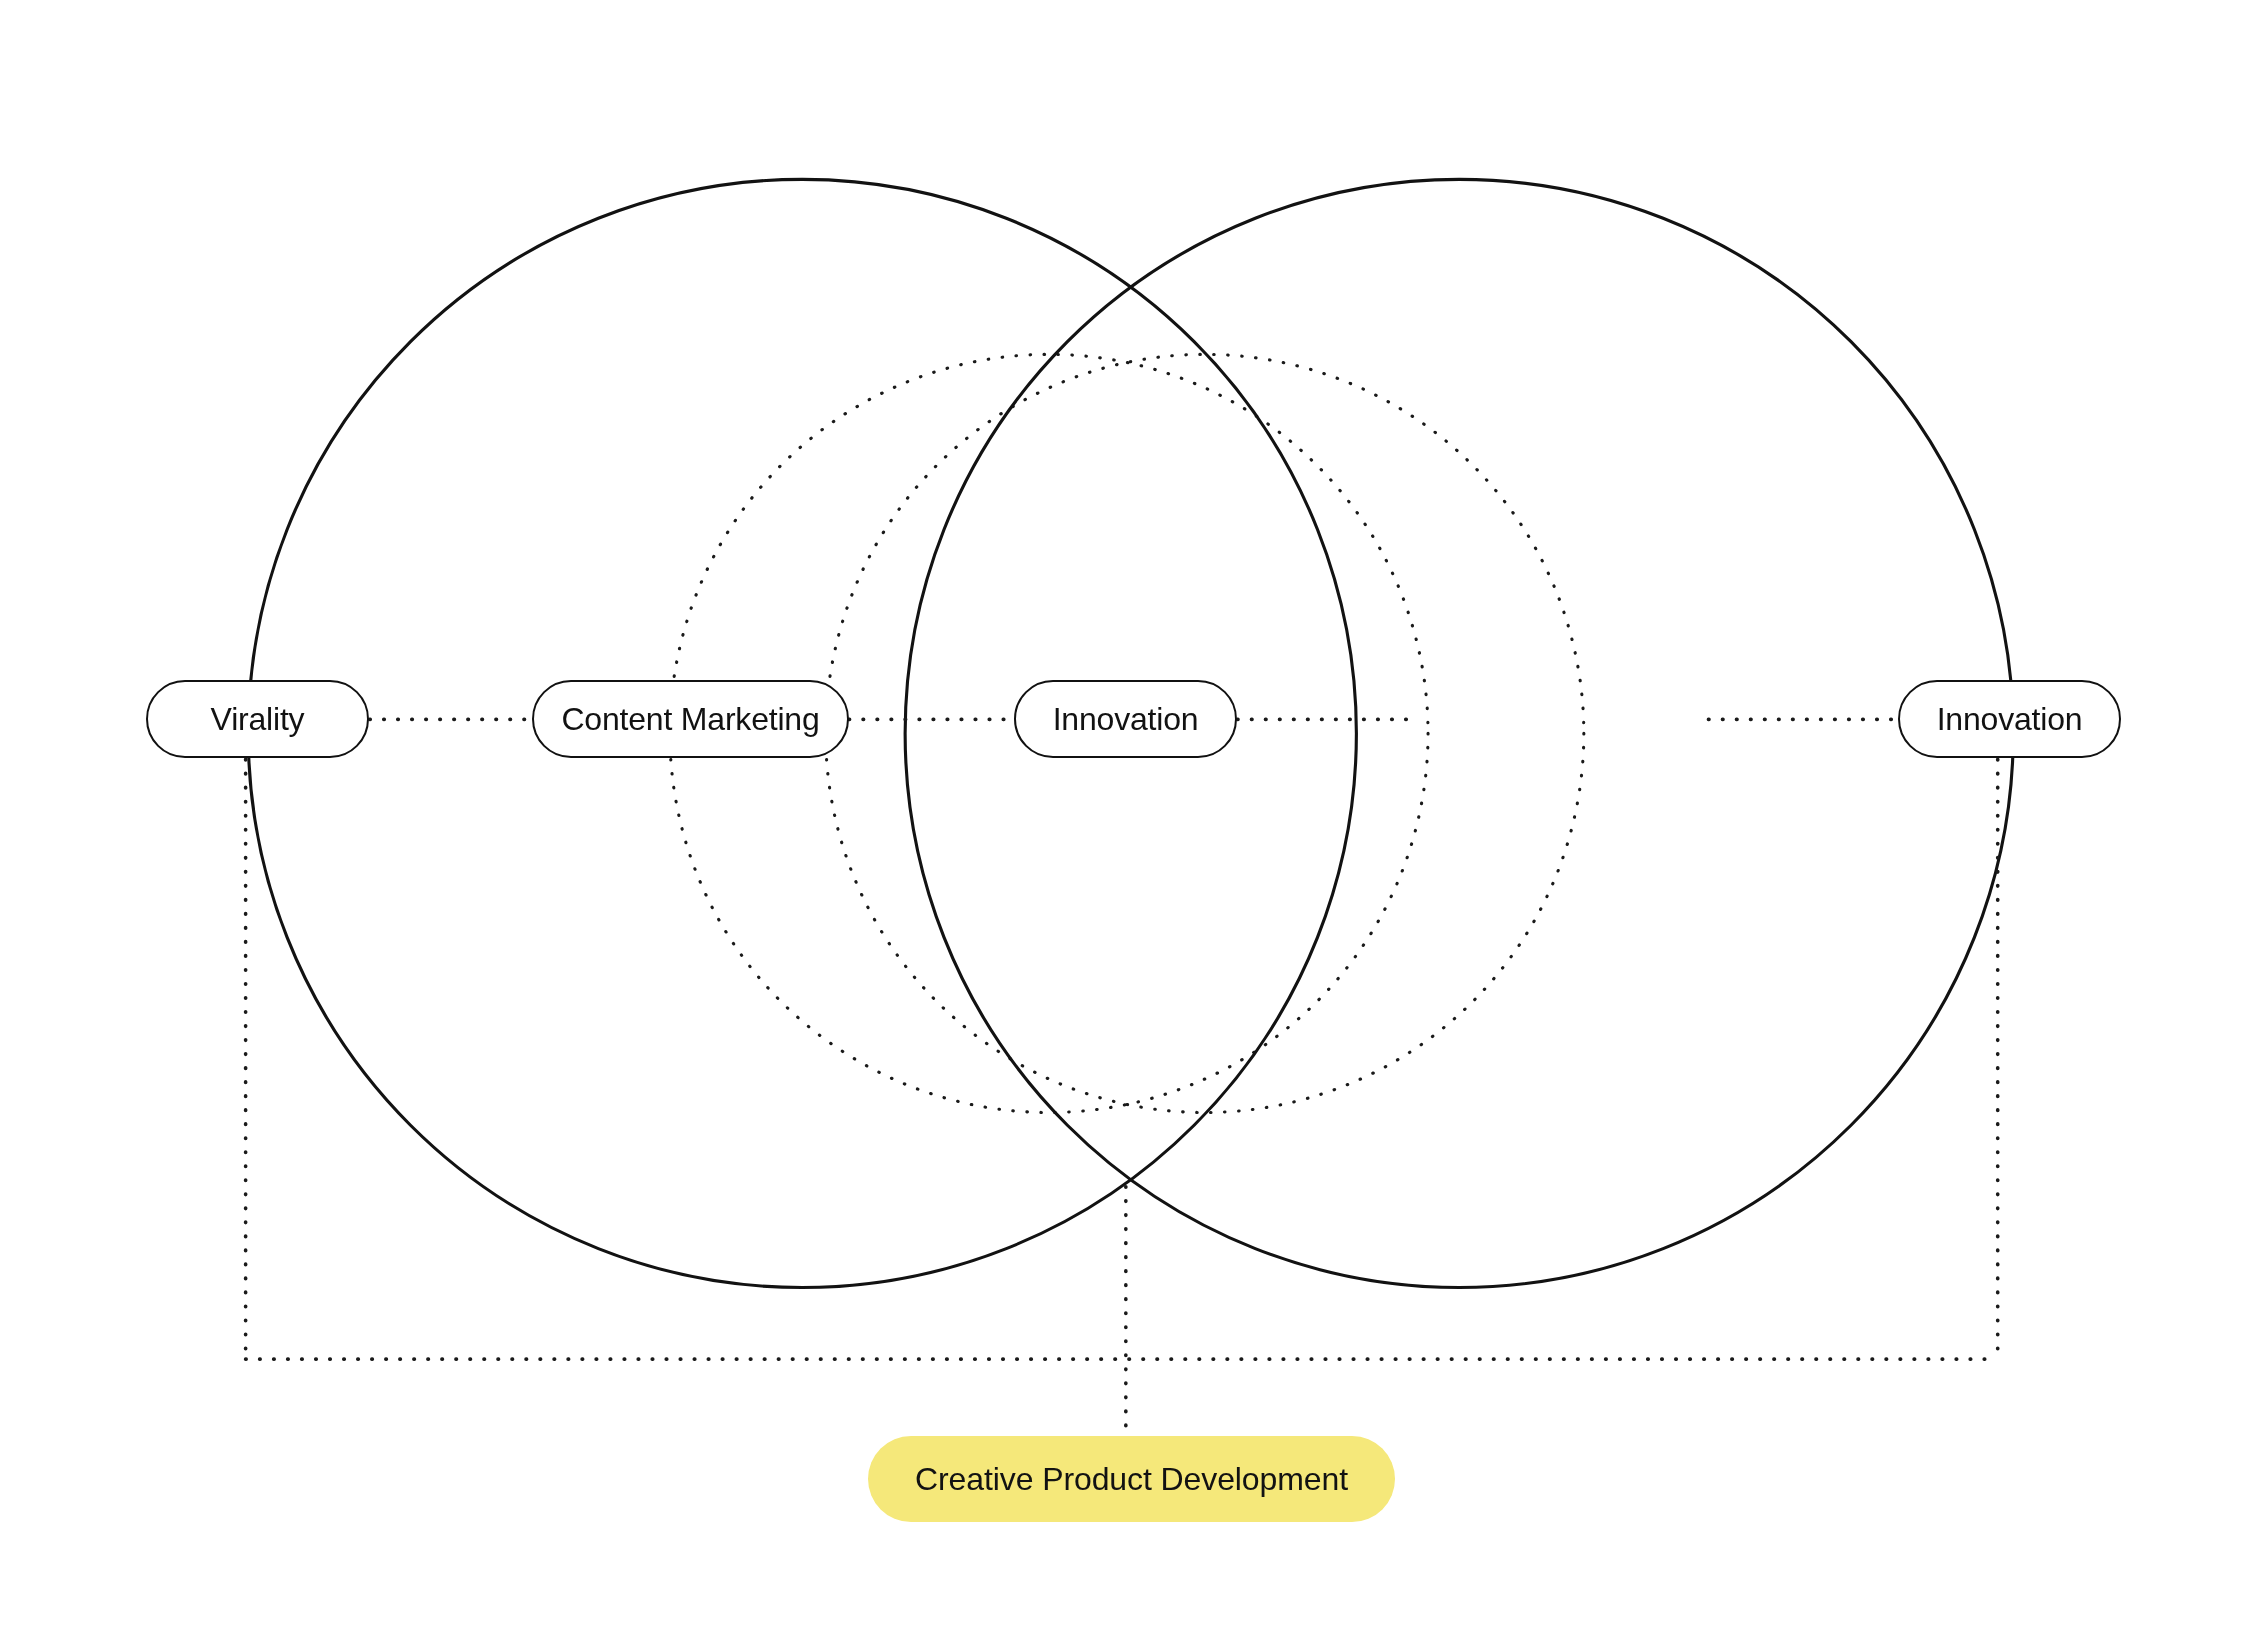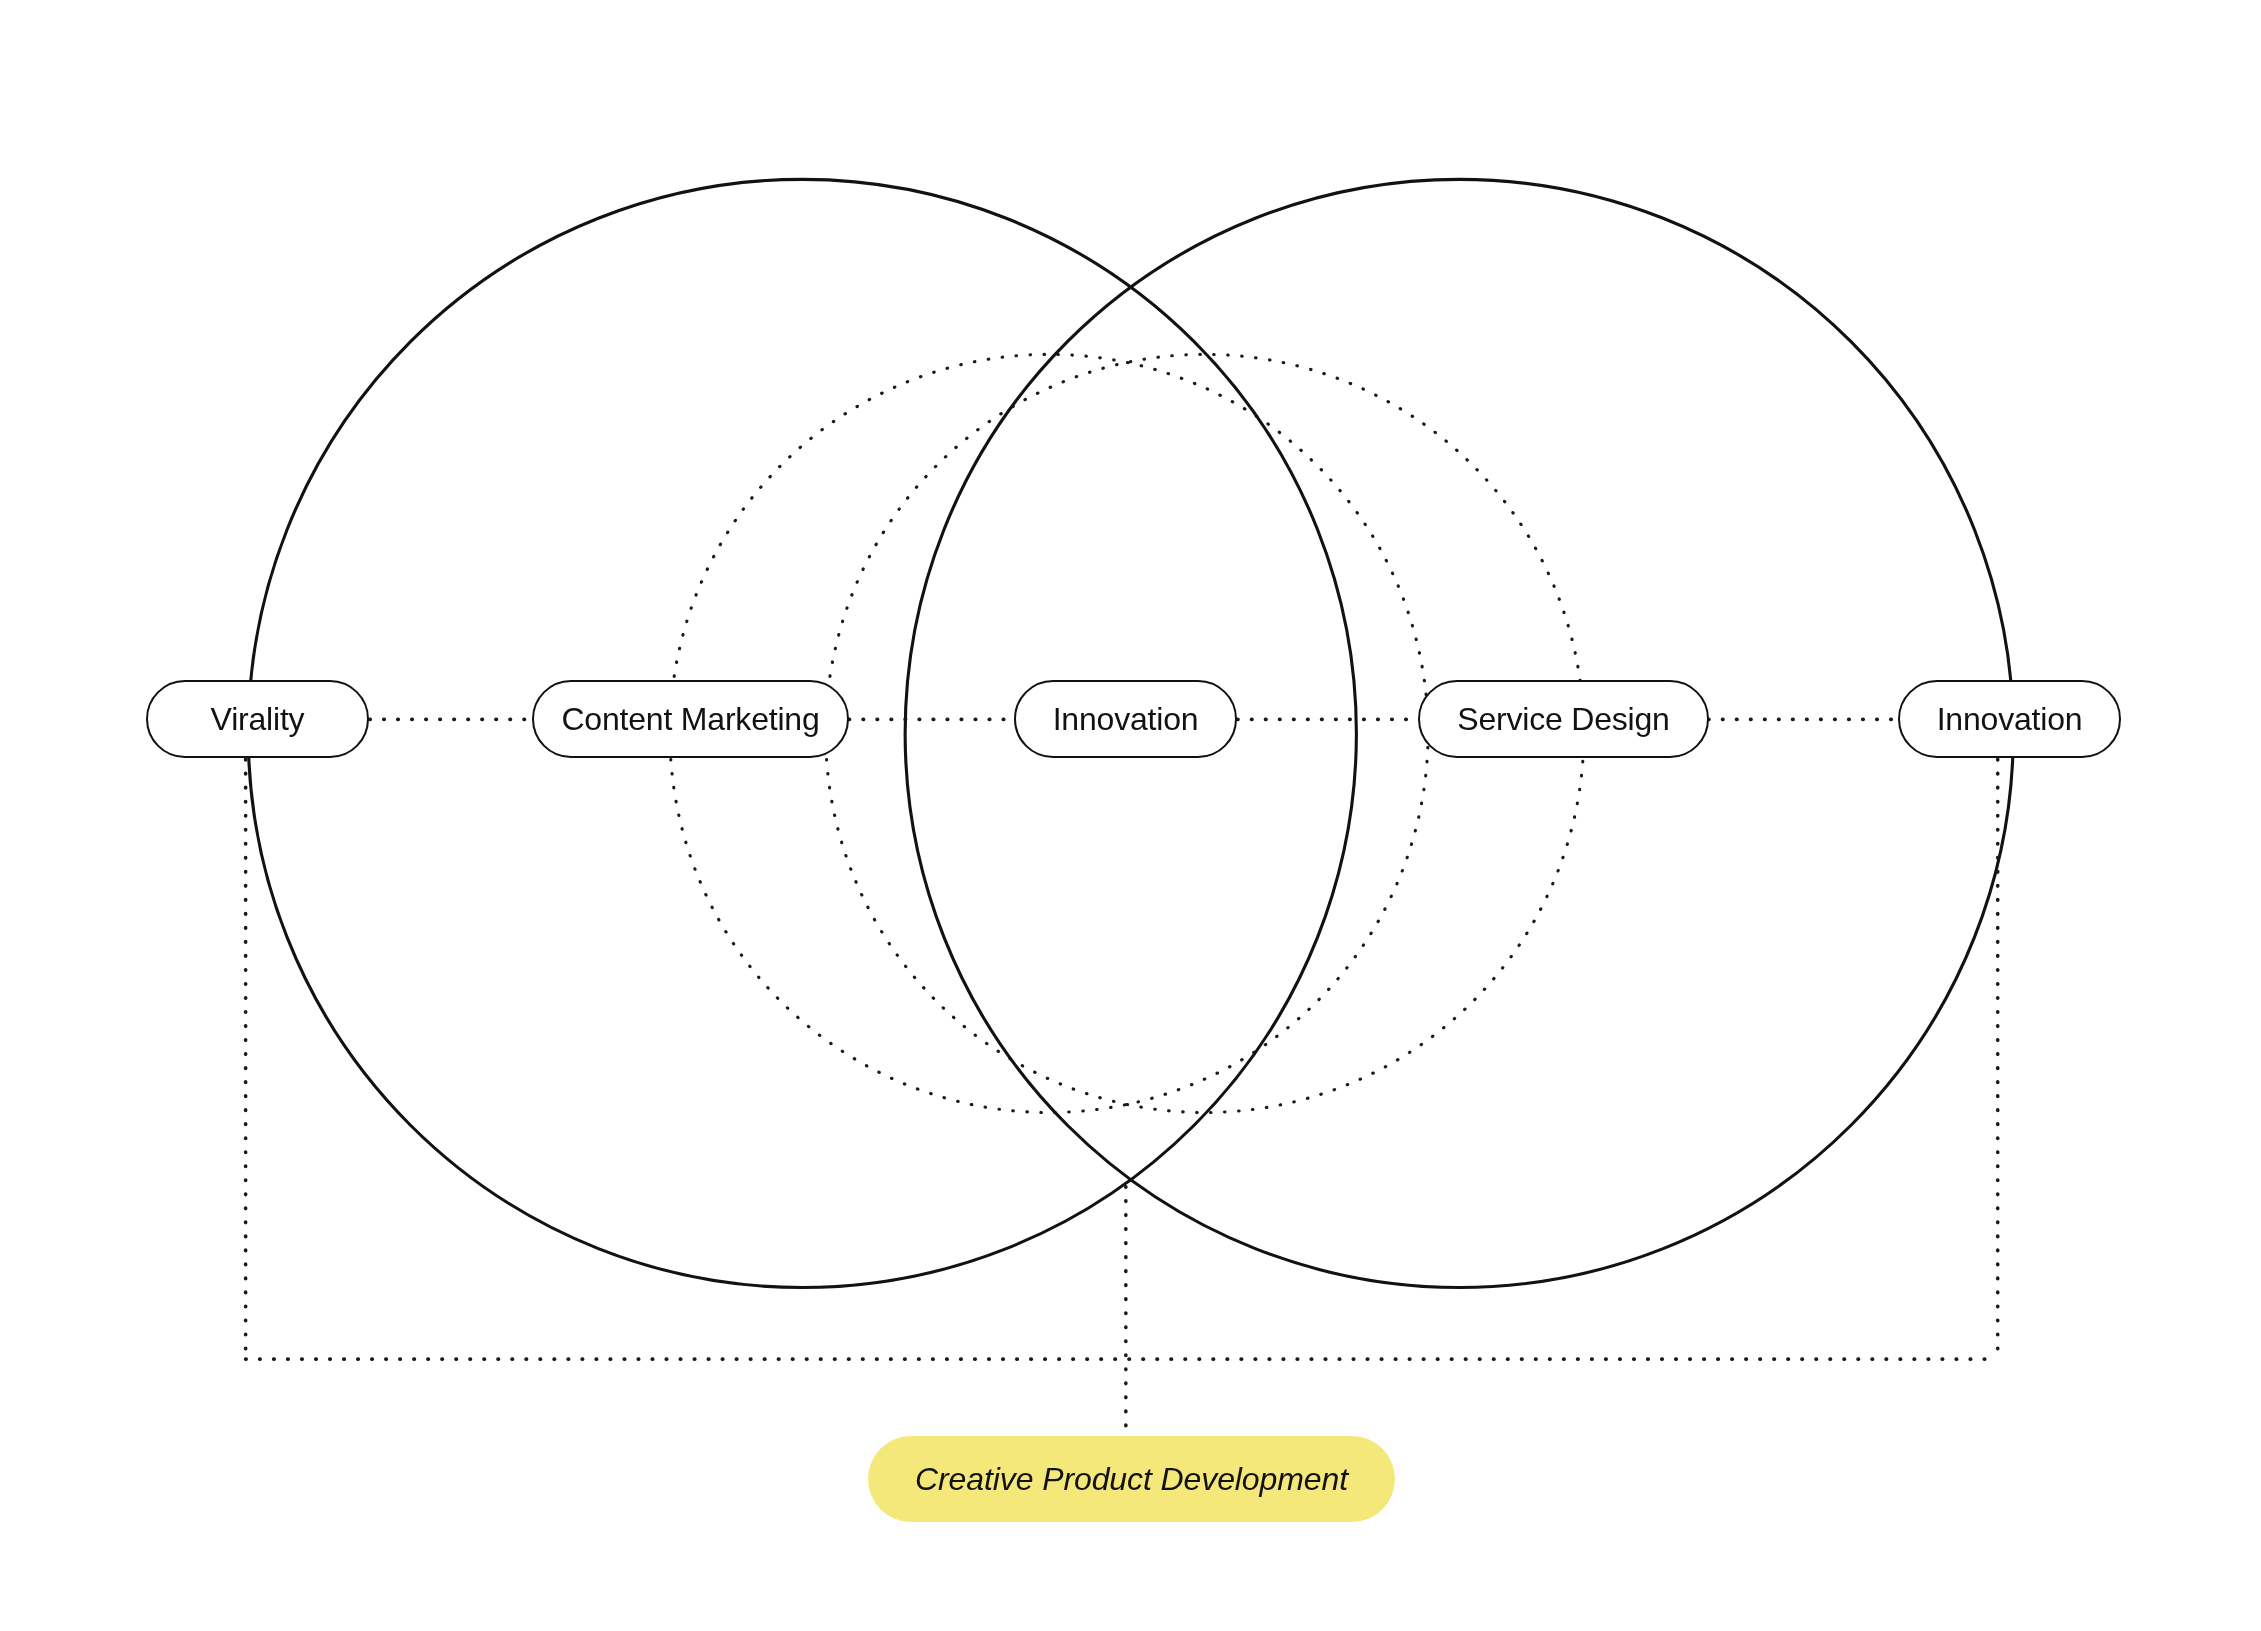--- a/index.html
+++ b/index.html
@@ -53,21 +53,20 @@
     box-sizing: border-box;
     display: flex;
     align-items: center;
     justify-content: center;
     background: #f5e87a;
     border: none;
     border-radius: 5193px;
     height: 86px;
     z-index: 6;
     white-space: nowrap;
-    font-style: italic;
   }
   .outcome-pill .outcome-label {
     font-family: "Liberation Sans", sans-serif;
     font-size: 32px;
     line-height: 1;
     color: #121212;
     letter-spacing: -0.1px;
   }
 </style>
 </head>
@@ -102,23 +101,20 @@
   </div>
 
   <div class="node-pill" style="left:532px; top:680px; width:317px;">
     <span class="node-label">Content Marketing</span>
   </div>
 
   <div class="node-pill" style="left:1014px; top:680px; width:223px;">
     <span class="node-label">Innovation</span>
   </div>
 
-  <div class="node-pill" style="left:1418px; top:680px; width:291px;">
-    <span class="node-label">Service Design</span>
-  </div>
 
   <div class="node-pill" style="left:1898px; top:680px; width:223px;">
     <span class="node-label">Innovation</span>
   </div>
 
   <div class="outcome-pill" style="left:868px; top:1436px; width:527px;">
     <span class="outcome-label">Creative Product Development</span>
   </div>
 
 </div>

